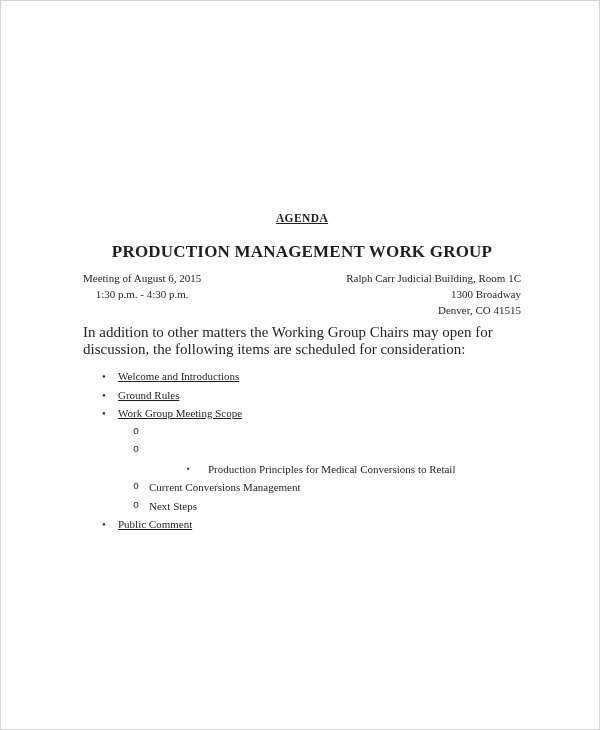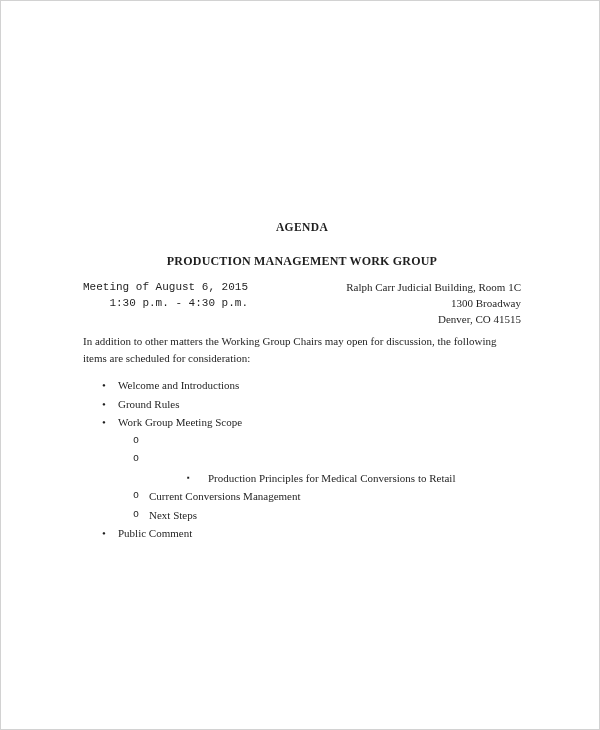--- a/index.html
+++ b/index.html
@@ -12,61 +12,62 @@
     border: 1px solid #d2d2d2;
     font-family: "Liberation Serif", "DejaVu Serif", serif;
     color: #1f1f1f;
     overflow: hidden;
   }
   .content {
     box-sizing: border-box;
     padding: 202px 78px 0 82px;
   }
   .doc-title {
-    margin: 17px;
+    margin: 8px;
     text-align: center;
     font-size: 11.5px;
     font-weight: bold;
     letter-spacing: 0.4px;
+    text-decoration: underline;
     line-height: 15px;
   }
   .doc-subtitle {
     margin: 19px 0 0 0;
     text-align: center;
-    font-size: 12px;
+    font-size: 17px;
     font-weight: bold;
     letter-spacing: 0.2px;
     line-height: 14px;
   }
   .meeting-info {
     margin-top: 11px;
     display: flex;
     justify-content: space-between;
     font-size: 11px;
     line-height: 16px;
   }
-  .meeting-info .left  { text-align: right; font-family: Liberation Mono, monospace; }
+  .meeting-info .left  { text-align: center; }
   .meeting-info .right { text-align: right; }
   .intro {
     margin: 6px 0 0 0;
-    font-size: 11px;
+    font-size: 15px;
     line-height: 16.5px;
     max-width: 455px;
   }
   .agenda-list { margin-top: 10px; }
   .li {
     position: relative;
     font-size: 11px;
     line-height: 18.5px;
     height: 18.5px;
     white-space: nowrap;
   }
   .li .b { position: absolute; top: 0; }
   .lvl1 .b { left: 19px;  font-size: 11px; }
-  .lvl1 .t { padding-left: 35px; display: inline-block; }
+  .lvl1 .t { padding-left: 35px; display: inline-block; text-decoration: underline; }
   .lvl2 .b { left: 50px;  font-size: 10px; font-family: "Liberation Mono", monospace; }
   .lvl2 .t { padding-left: 66px; display: inline-block; }
   .lvl3 .b { left: 104px; font-size: 8px; }
   .lvl3 .t { padding-left: 125px; display: inline-block; }
 </style>
 </head>
 <body>
 
 <div class="page">
   <div class="content">

